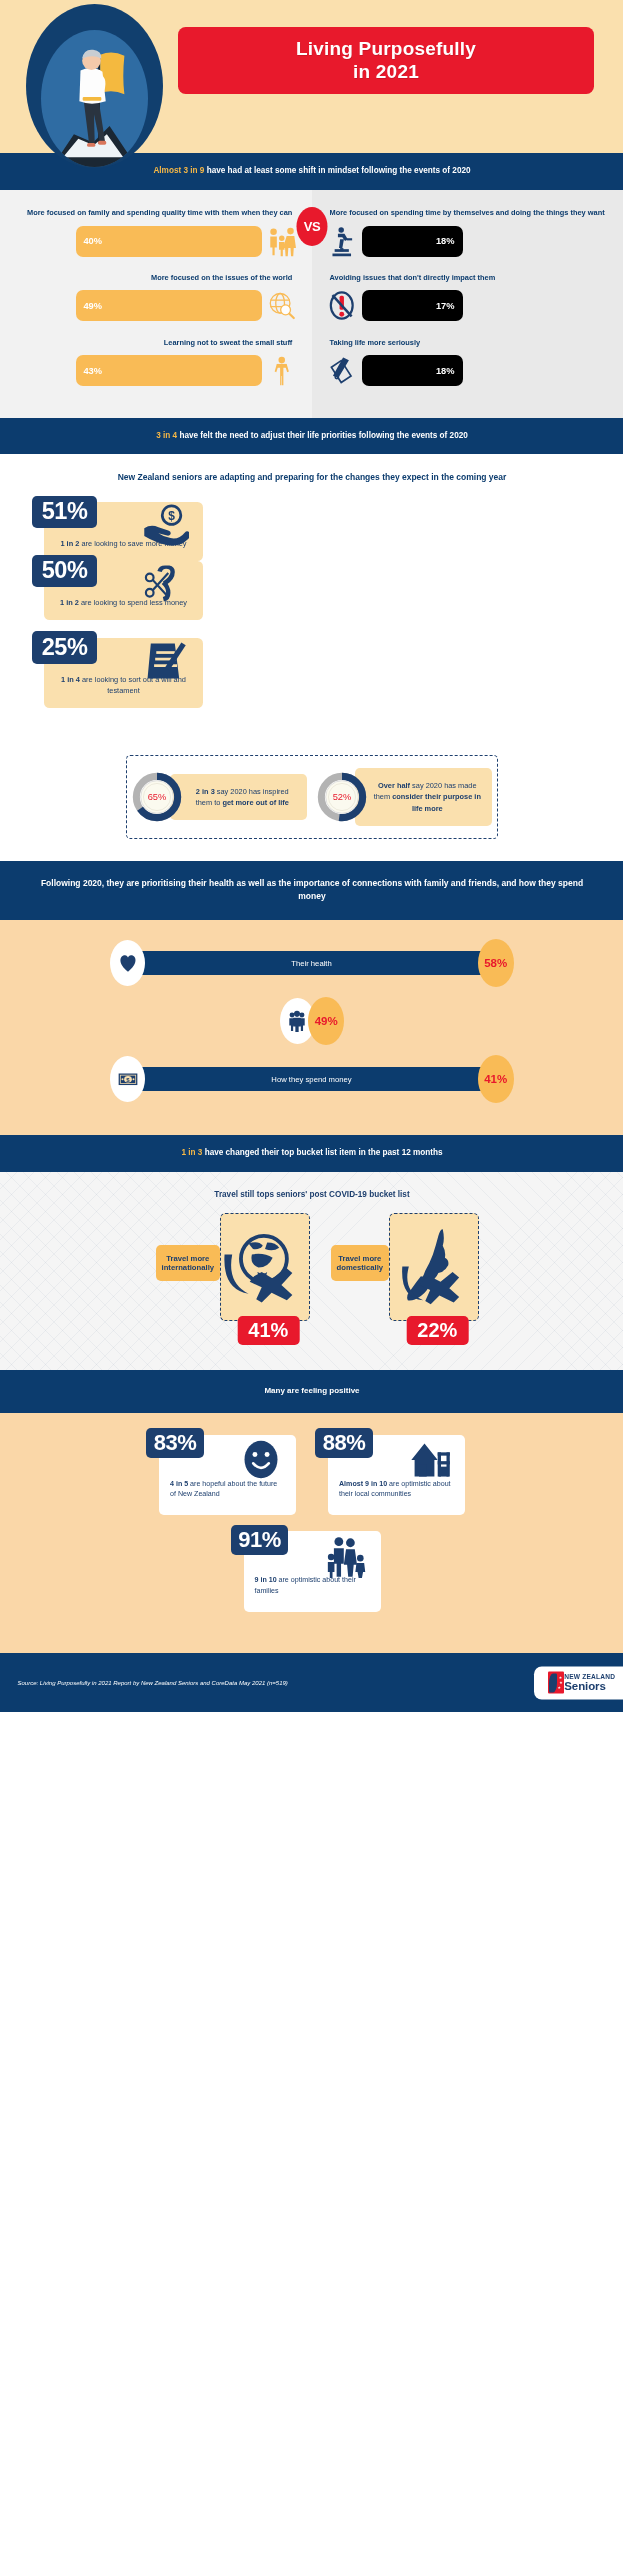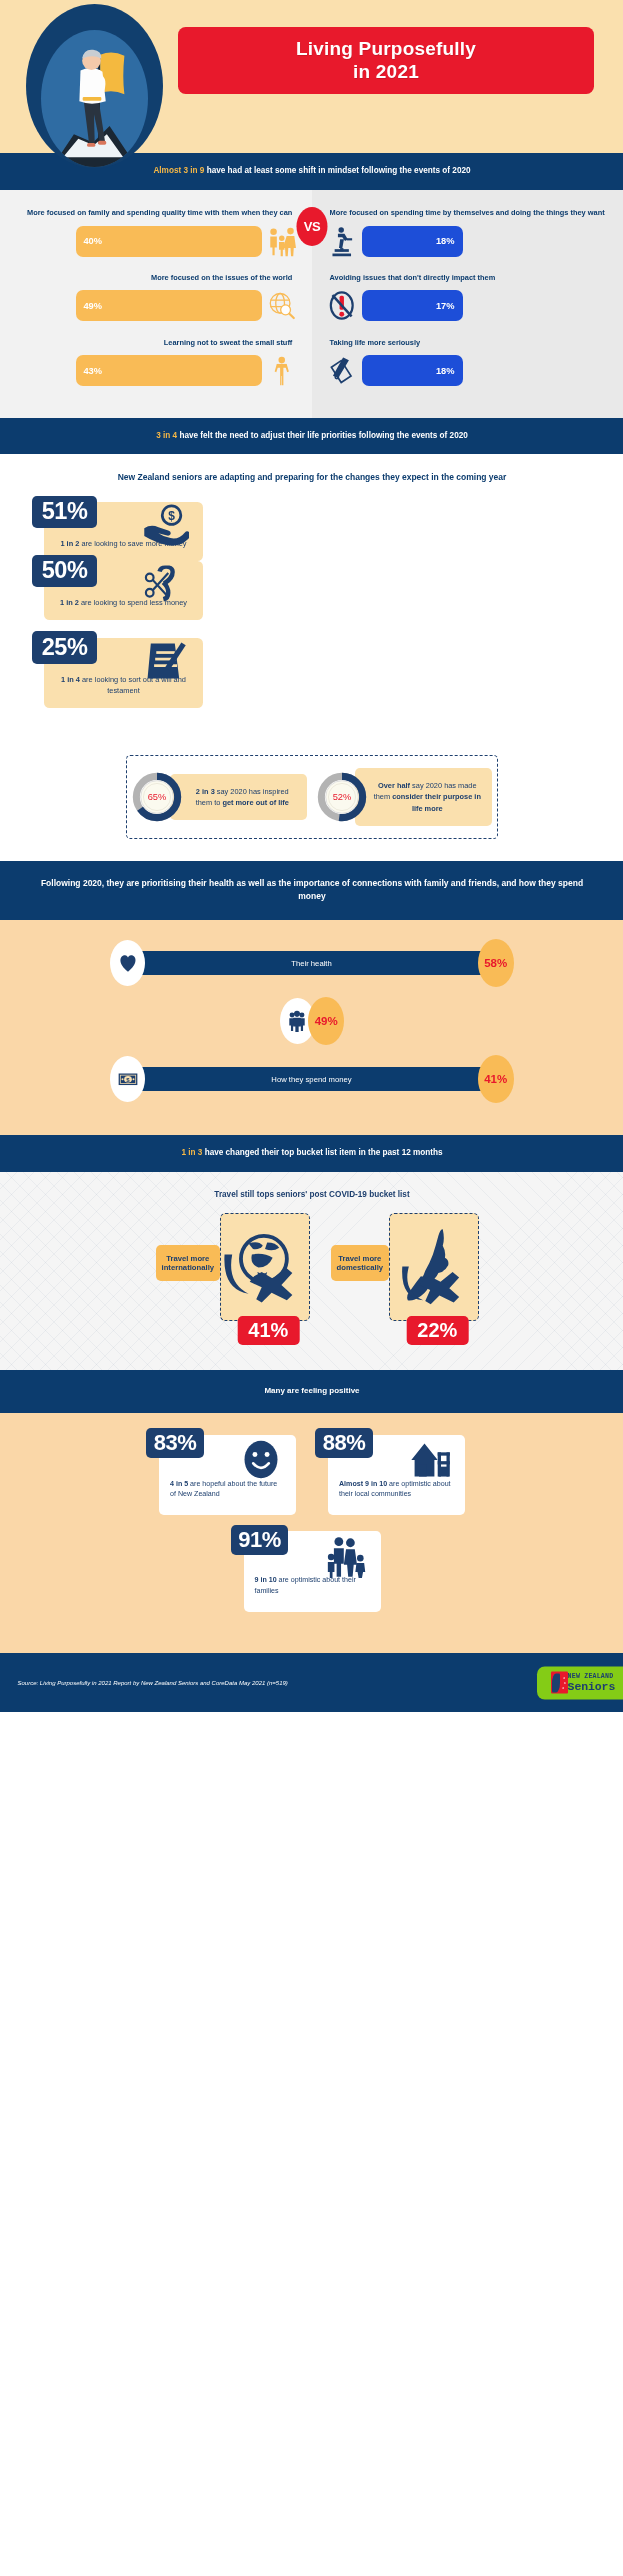--- a/index.html
+++ b/index.html
@@ -102,21 +102,21 @@
   .bar-wrap { display: flex; align-items: center; gap: 5.5px; }
   .vs-col.left .bar-wrap  { justify-content: flex-end; }
   .vs-col.right .bar-wrap { justify-content: flex-start; flex-direction: row; }
   .bar {
     height: 31px;
     border-radius: 7px;
     display: flex; align-items: center;
     color: #fff; font-size: 9.3px; font-weight: bold;
   }
   .bar.amber { background: #f9bb56; width: 186px; padding-left: 7.7px; justify-content: flex-start; }
-  .bar.navy  { background: #1d4ed8; width: 101px; padding-right: 8.8px; justify-content: flex-end; }
+  .bar.navy  { background: #000000; width: 101px; padding-right: 8.8px; justify-content: flex-end; }
   .vs-icon { width: 29.5px; height: 31px; flex: 0 0 29.5px; }
   .vs-icon svg { width: 100%; height: 100%; display: block; }
 
   
   .adapt {
     background: #ffffff;
     padding: 16.4px 44px 22px;
     text-align: center;
   }
   .adapt h2 {
@@ -329,25 +329,25 @@
     color: #ffffff;
     font-size: 6px;
     font-style: italic;
     line-height: 1.7;
     max-width: 350px;
   }
   .footer-logo {
     position: absolute;
     right: 0; top: 50%;
     transform: translateY(-50%);
-    background: #84cc16;
+    background: #ffffff;
     padding: 5.5px 8.8px 5.5px 14.2px;
     border-top-left-radius: 7.7px;
     border-bottom-left-radius: 7.7px;
-    display: flex; align-items: center; gap: 0; font-family: Liberation Mono, monospace;
+    display: flex; align-items: center; gap: 0;
   }
   .logo-shield {
     width: 16.4px; height: 22px;
     background: #e8192c;
     border-radius: 1.1px;
     position: relative; overflow: hidden;
   }
   .logo-shield .swoosh {
     position: absolute; left: 1.1px; top: 1.1px;
     width: 7.7px; height: 19.7px;

